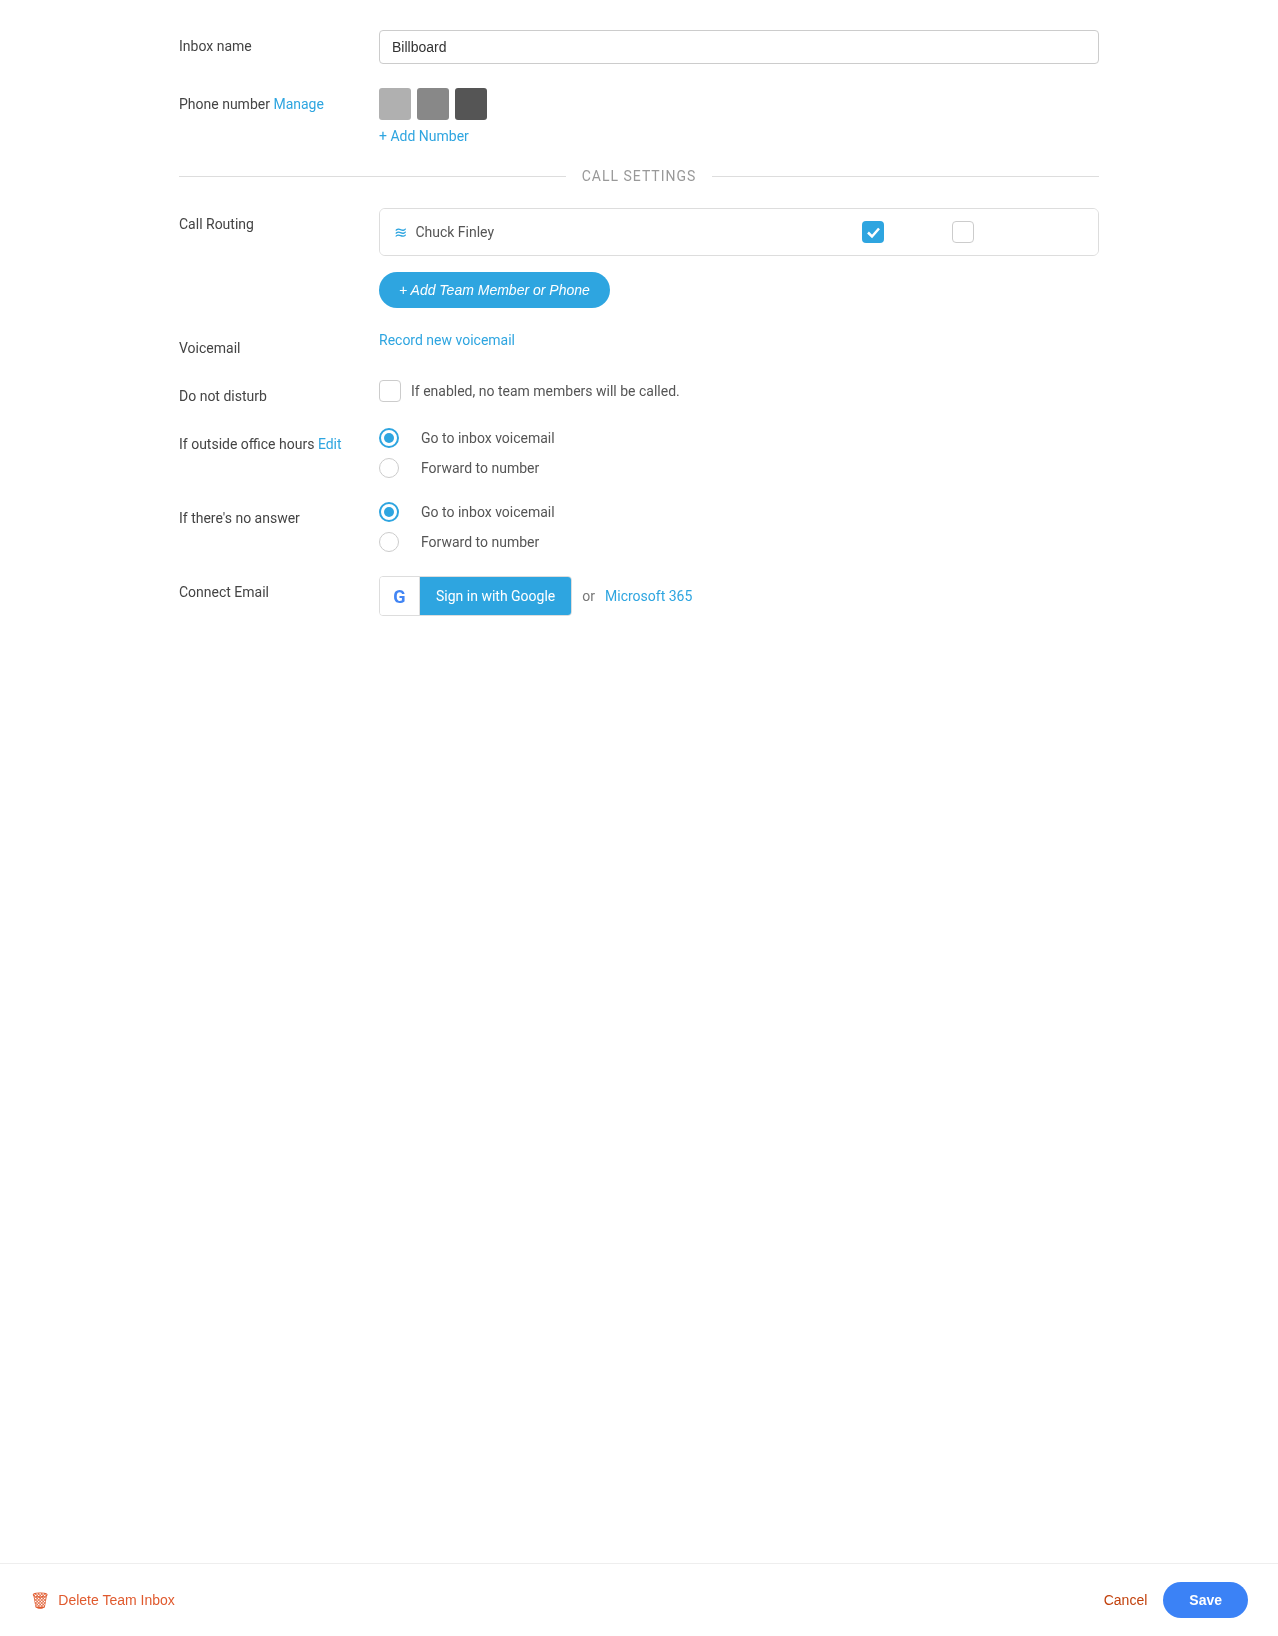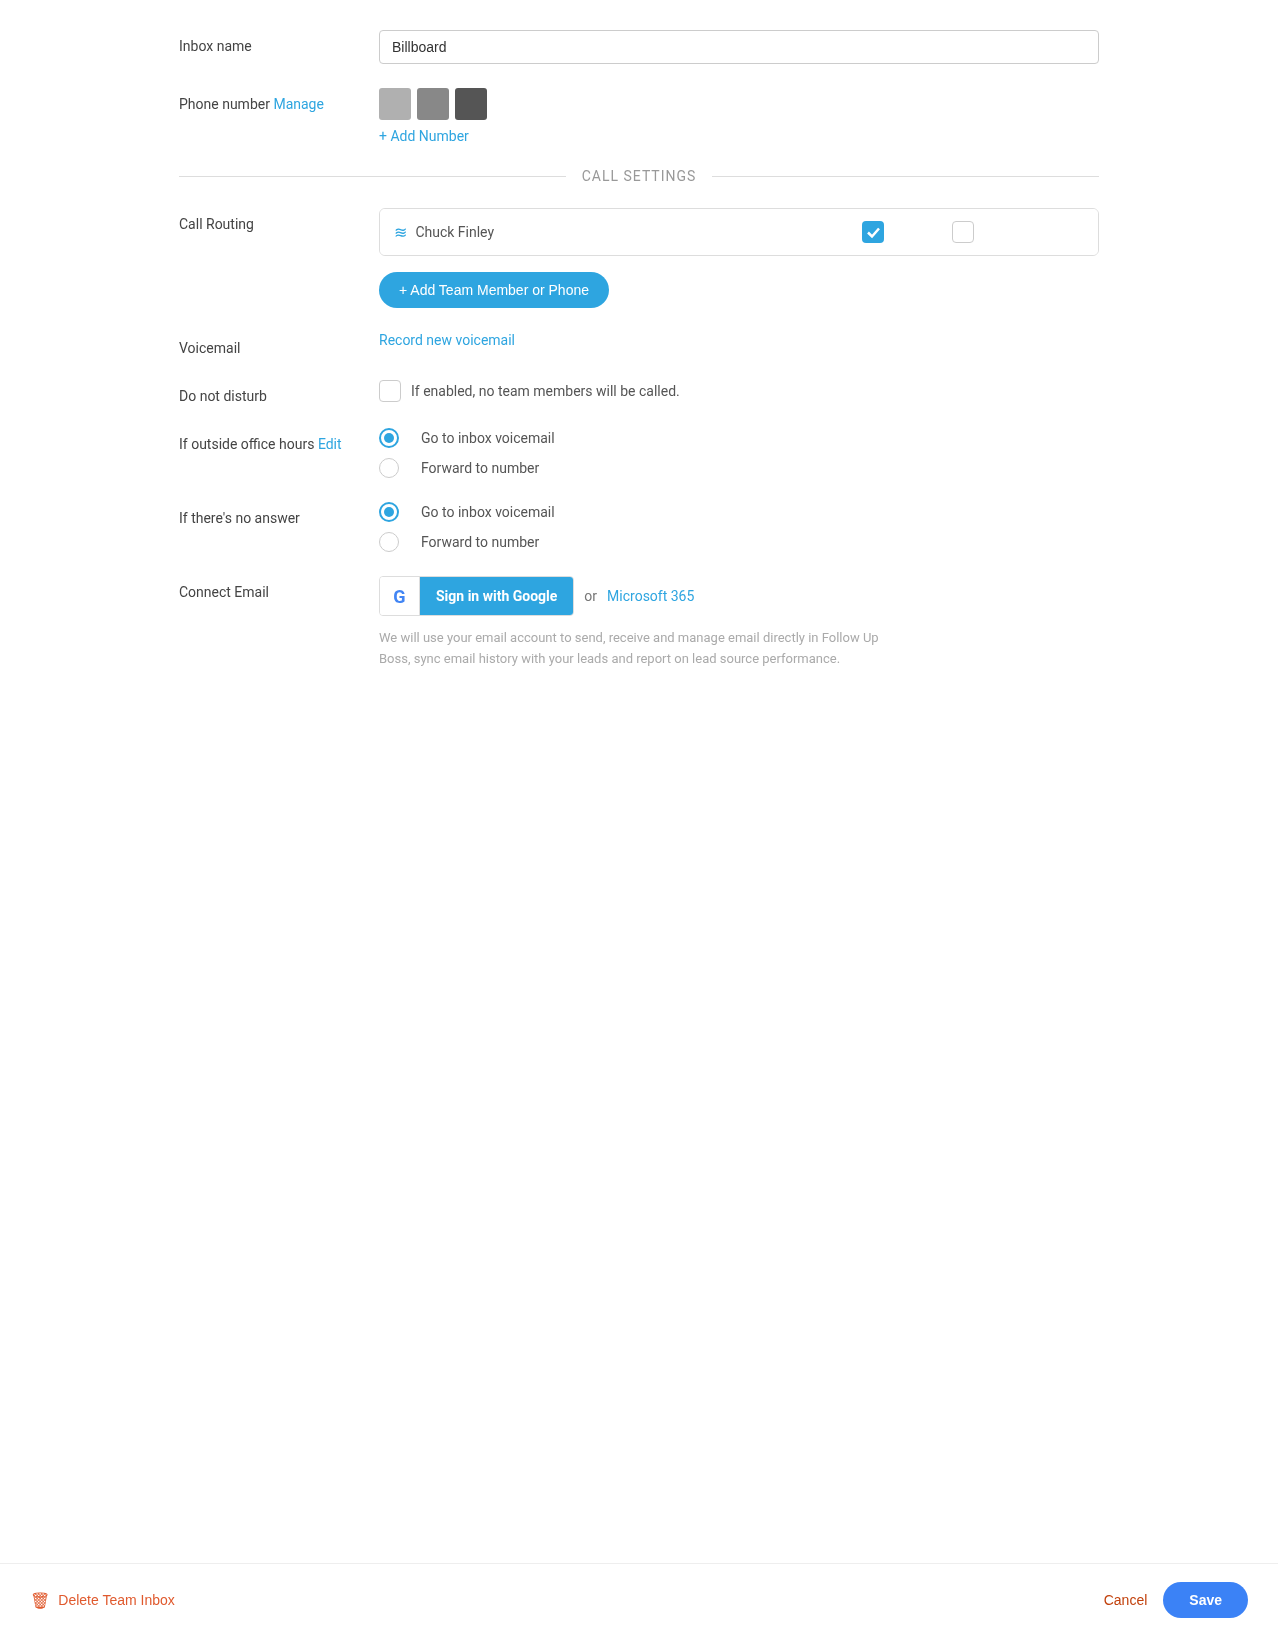--- a/index.html
+++ b/index.html
@@ -159,20 +159,21 @@
       background: #2ea5e0;
       color: #fff;
       border: none;
       border-radius: 24px;
       padding: 10px 20px;
       font-size: 14px;
       cursor: pointer;
       display: flex;
       align-items: center;
       gap: 6px;
+      font-style: italic;
     }
     .voicemail-link {
       color: #2ea5e0;
       font-size: 14px;
       cursor: pointer;
       text-decoration: none;
     }
     .do-not-disturb-row {
       display: flex;
       align-items: center;
@@ -233,21 +234,21 @@
       display: flex;
       align-items: center;
       justify-content: center;
       border-right: 1px solid #ddd;
     }
     .google-btn-text {
       background: #2ea5e0;
       color: #fff;
       padding: 0 16px;
       font-size: 14px;
-      font-weight: 700;
+      font-weight: 400;
       height: 100%;
       display: flex;
       align-items: center;
     }
     .or-text {
       margin: 0 10px;
       color: #777;
       font-size: 14px;
     }
     .microsoft-link {
@@ -443,21 +444,20 @@
           <div class="google-icon-box">
             <span class="g-logo">
               <span class="g-logo-blue">G</span>
             </span>
           </div>
           <div class="google-btn-text">Sign in with Google</div>
         </div>
         <span class="or-text">or</span>
         <a class="microsoft-link">Microsoft 365</a>
       </div>
-      <p class="email-desc">We will use your email account to send, receive and manage email directly in Follow Up Boss, sync email history with your leads and report on lead source performance.</p>
     </div>
   </div>
 </div>
 
 <div class="page-footer">
   <button class="delete-btn">
     <span style="font-size: 16px;">🗑</span>
     <span>Delete Team Inbox</span>
   </button>
   <div class="footer-right">

